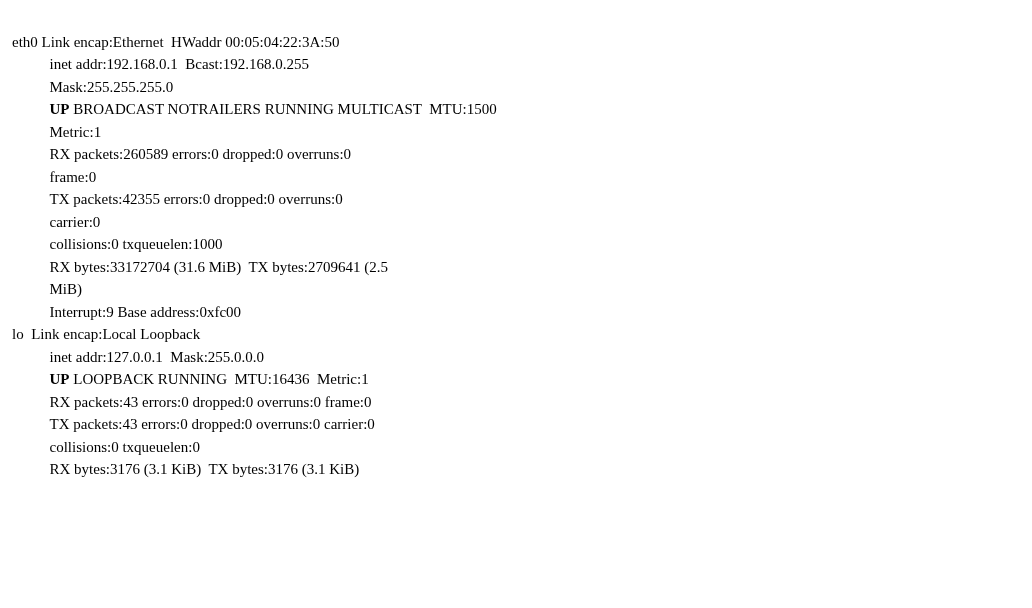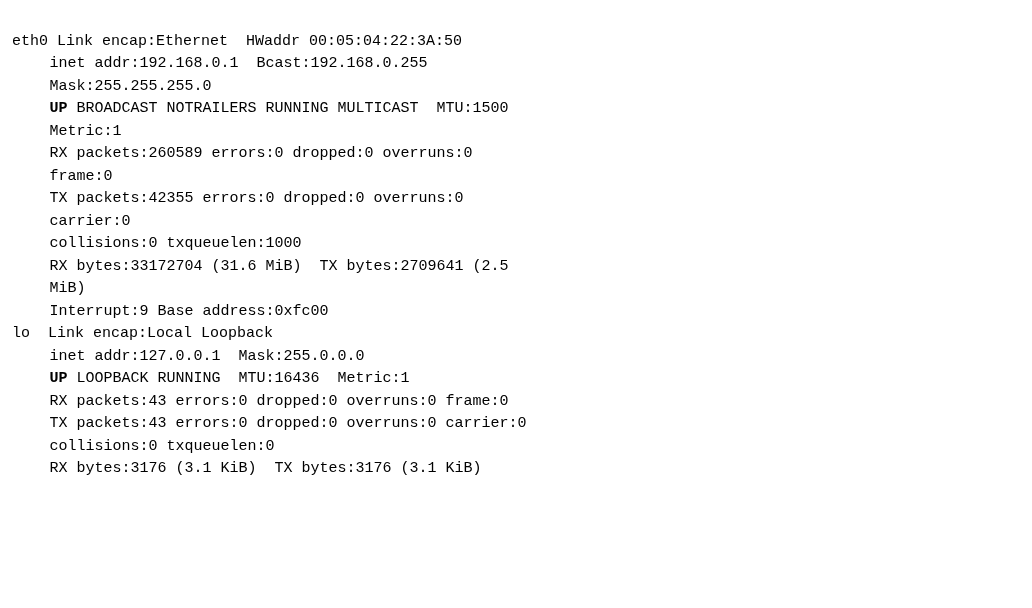--- a/index.html
+++ b/index.html
@@ -15,20 +15,21 @@
       color: #000000;
       width: 1032px;
       min-height: 608px;
       padding: 8px 12px;
     }
 
     .terminal-output {
       white-space: pre-wrap;
       word-break: break-word;
       line-height: 1.5;
+      font-family: Liberation Serif, serif;
     }
 
     .bold {
       font-weight: bold;
     }
   </style>
 </head>
 <body>
 
 <div class="terminal-output" id="terminal-container">

